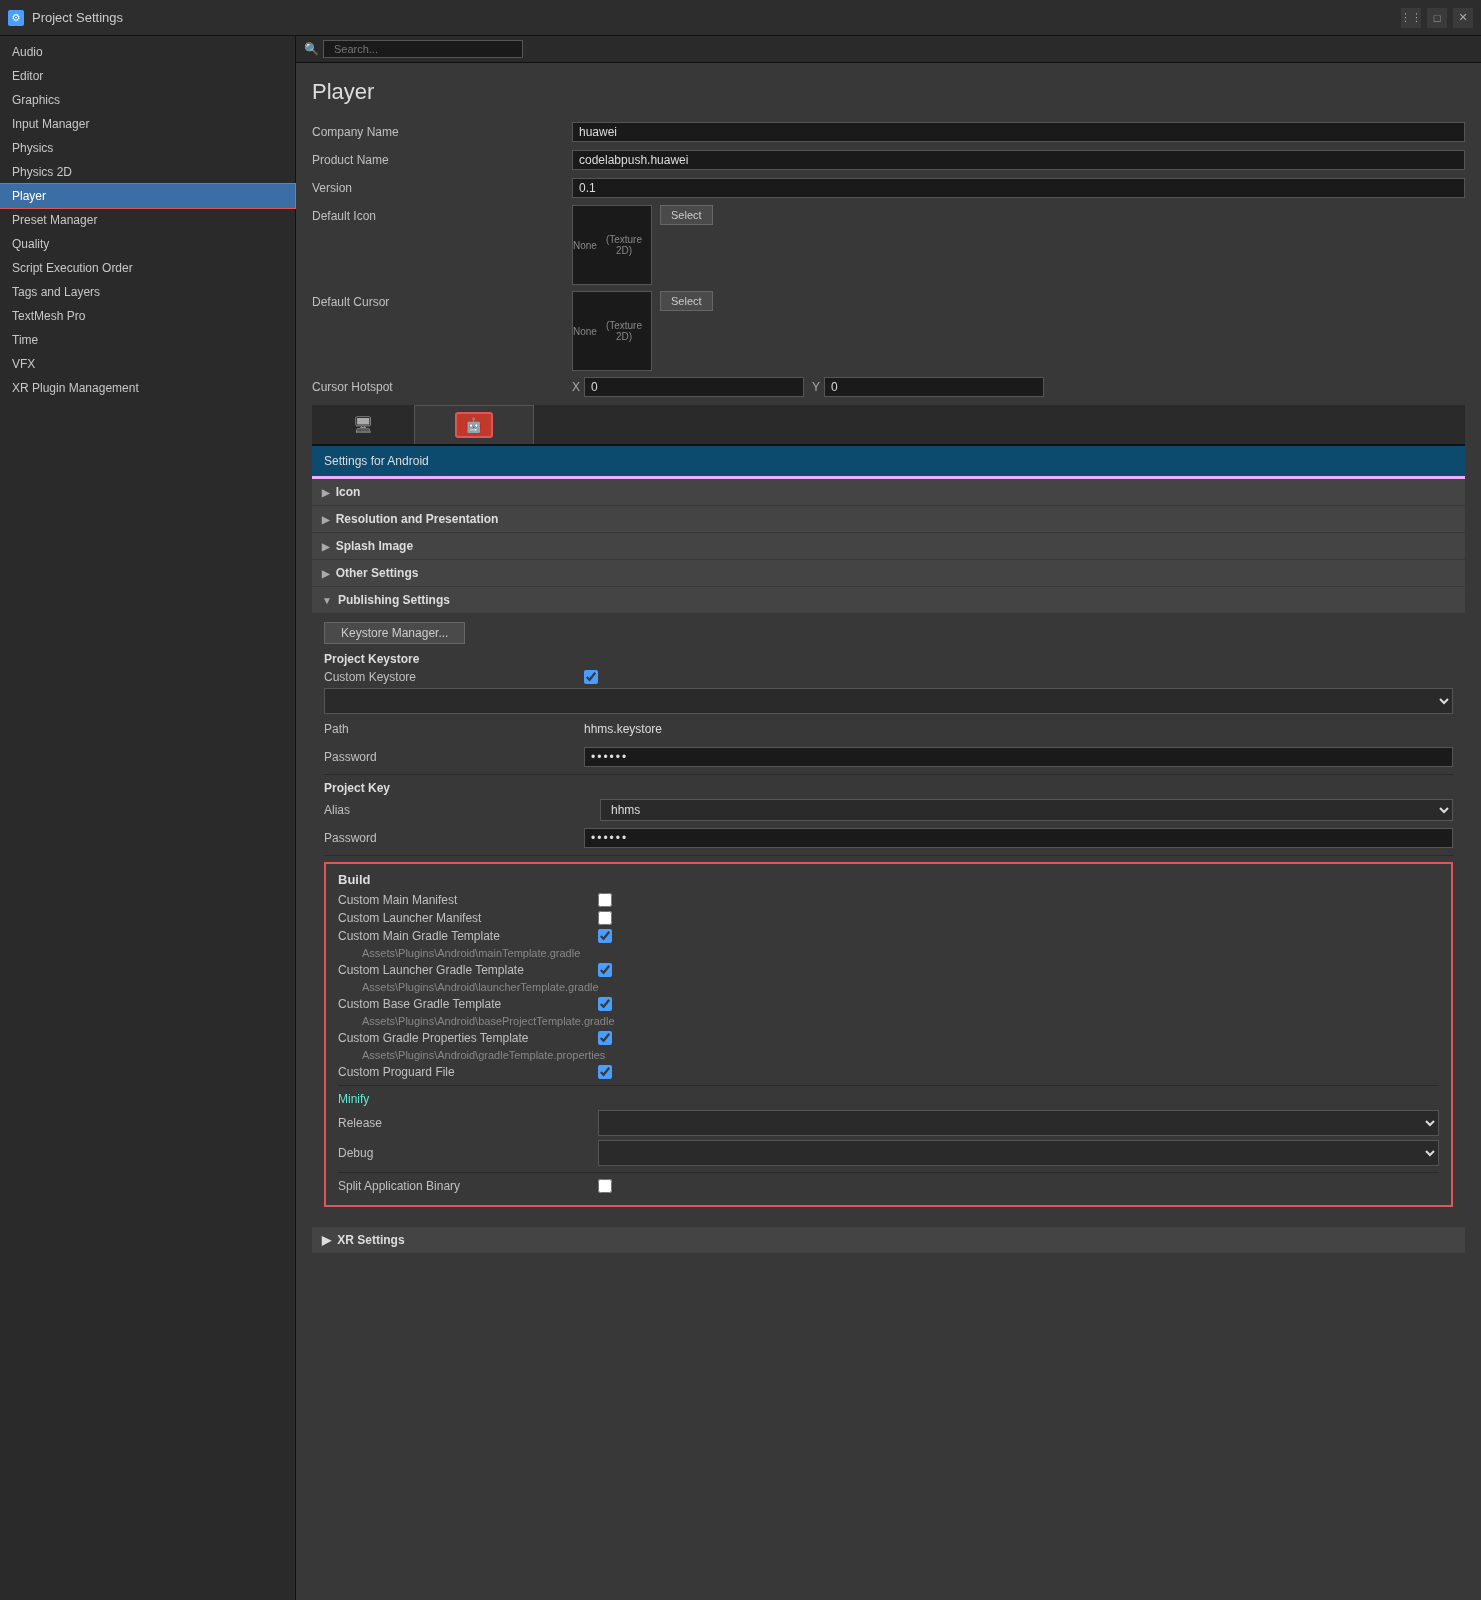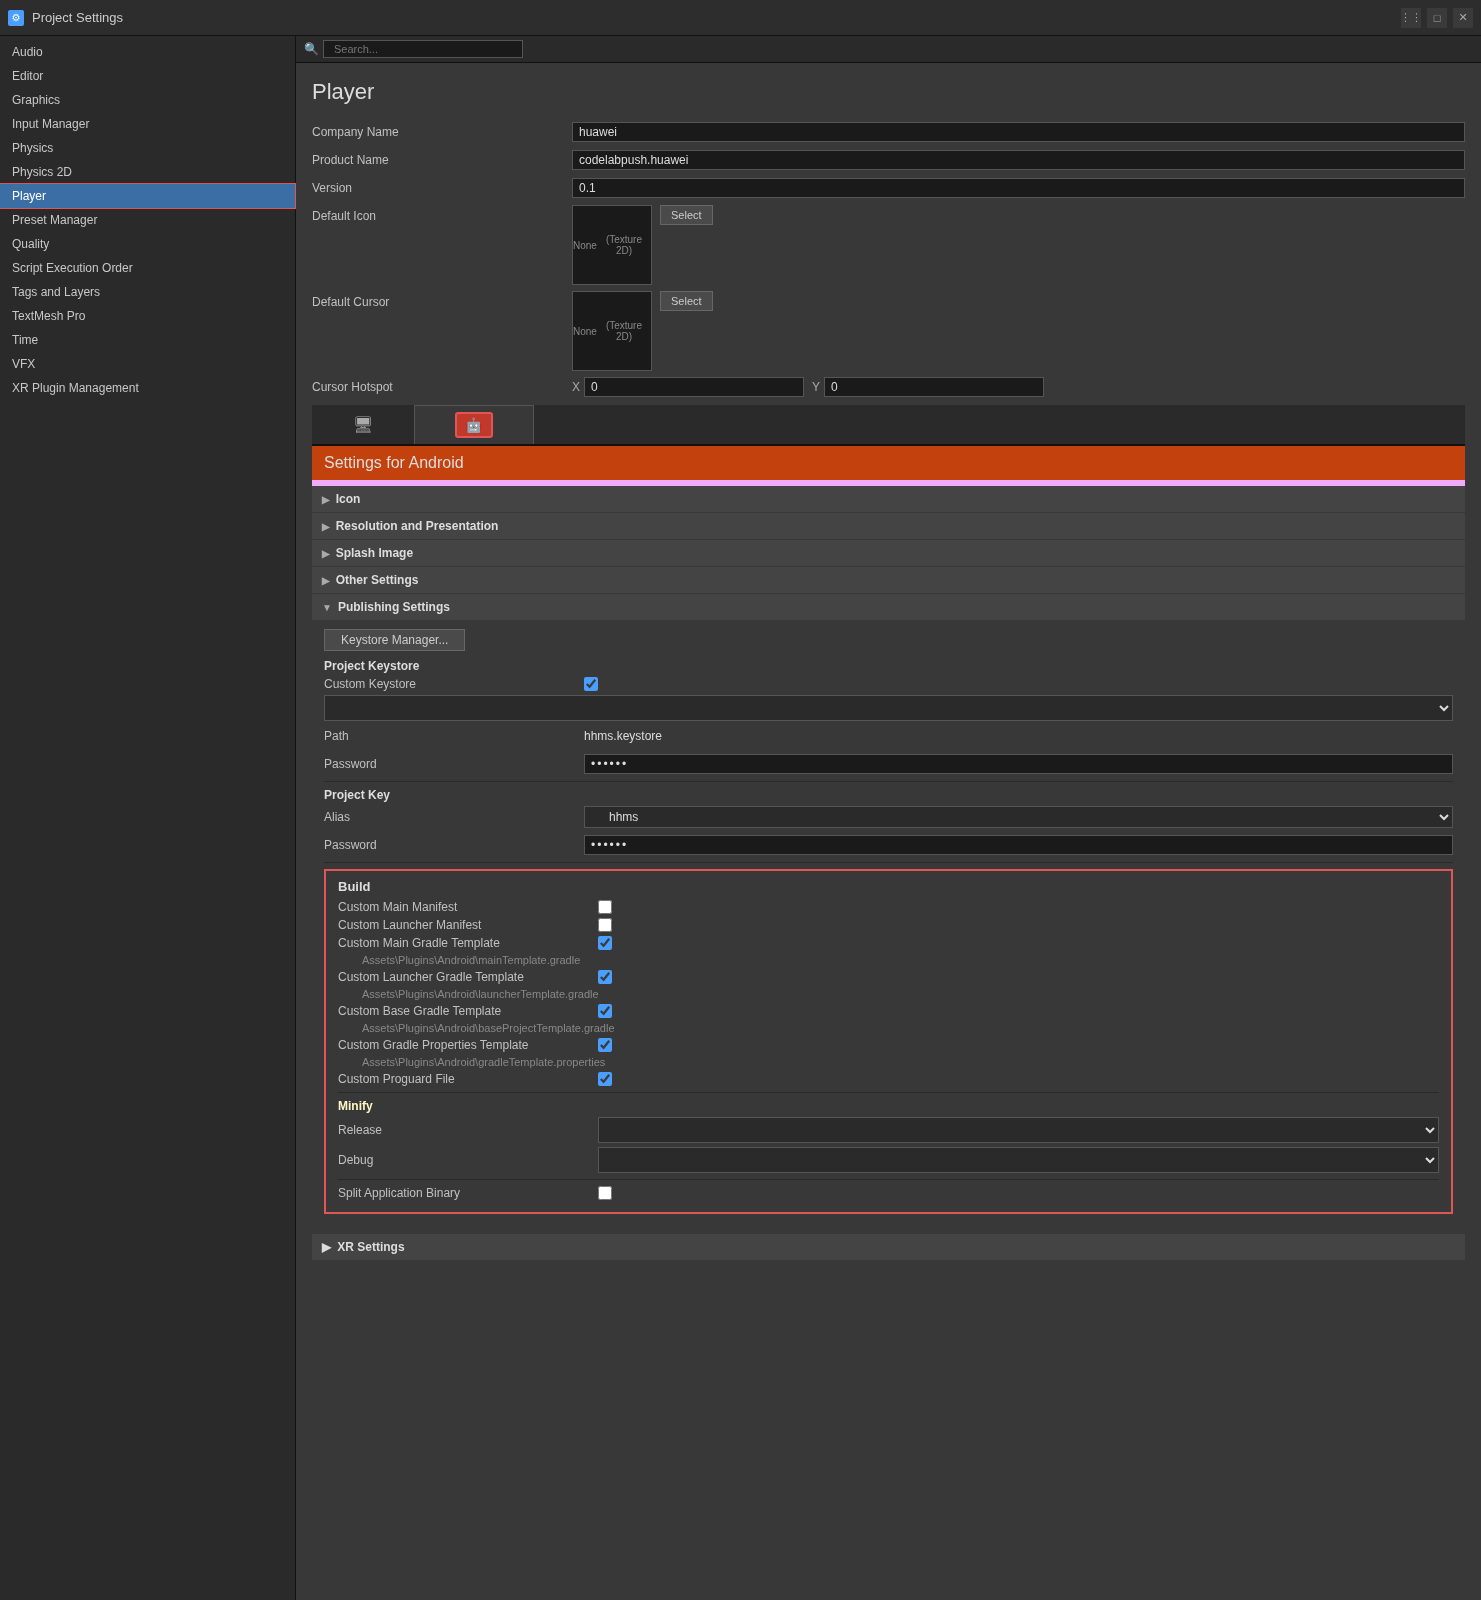--- a/index.html
+++ b/index.html
@@ -244,23 +244,23 @@
       color: #aaa;
     }
     .section-content {
       background: #383838;
       padding: 8px 12px;
     }
     
     .settings-for-label {
       padding: 8px 12px;
       color: #ddd;
-      font-size: 16px;
-      background: #c2410c;
-      border-bottom: 6px solid #f0abfc;
+      font-size: 12px;
+      background: #0c4a6e;
+      border-bottom: 3px solid #f0abfc;
     }
     
     .keystore-btn {
       background: #4a4a4a;
       border: 1px solid #666;
       color: #ccc;
       padding: 3px 16px;
       font-size: 12px;
       cursor: pointer;
       display: block;
@@ -338,32 +338,33 @@
       flex: 1;
       height: 20px;
       letter-spacing: 2px;
     }
     
     .alias-select {
       flex: 1;
       background: #2a2a2a;
       border: 1px solid #555;
       color: #ddd;
-      padding: 2px 20px;
+      padding: 2px 6px;
       font-size: 12px;
       height: 22px;
+      margin-left: 16px;
     }
     .divider {
       height: 1px;
       background: #2a2a2a;
       margin: 6px 0;
     }
     .minify-title {
-      font-weight: bold;
-      color: #fef9c3;
+      font-weight: normal;
+      color: #5eead4;
       margin: 6px 0 4px 0;
     }
     .xr-section {
       background: #444;
       padding: 6px 10px;
       display: flex;
       align-items: center;
       cursor: pointer;
       font-weight: bold;
       color: #ddd;

